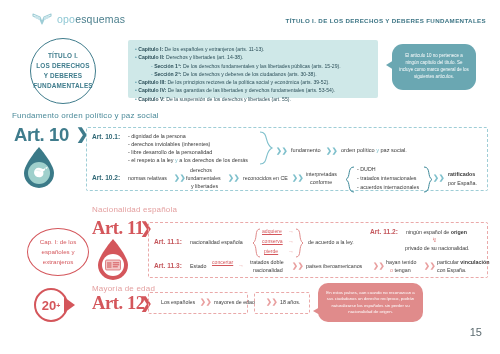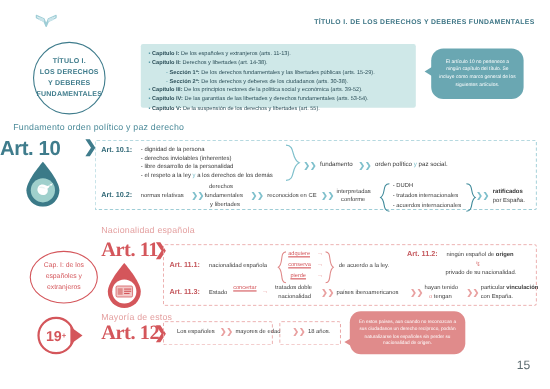--- a/index.html
+++ b/index.html
@@ -138,20 +138,23 @@
 <div class="page">
 
   <div class="logo-wrap">
     <span class="logo-mark">
       <svg width="20" height="14" viewBox="0 0 20 14">
         <path d="M1 2 L8 5 L10 10 L12 5 L19 2 L19 4 L12 7.5 L10 12 L8 7.5 L1 4 Z" fill="none" stroke="#9ecdd6" stroke-width="1.1" stroke-linejoin="round"></path>
         <path d="M3 3.2 L8 5.2 L8 8 L3 6 Z" fill="#c9e4ea"></path>
         <path d="M17 3.2 L12 5.2 L12 8 L17 6 Z" fill="#c9e4ea"></path>
       </svg>
     </span>
+    <span class="logo-text">
+      <span class="lt-a">opo</span><span class="lt-b">esquemas</span>
+    </span>
   </div>
 
   <div class="header-title">TÍTULO I. DE LOS DERECHOS Y DEBERES FUNDAMENTALES</div>
 
   <div class="title-circle">
     <div class="tc-inner">
       <div>TÍTULO I.</div>
       <div>LOS DERECHOS</div>
       <div>Y DEBERES</div>
       <div>FUNDAMENTALES</div>
@@ -193,22 +196,22 @@
       <span class="bullet">•</span>
       <b>Capítulo V:</b>
       <span>De la suspensión de los derechos y libertades (art. 55).</span>
     </div>
   </div>
 
   <div class="bubble-teal">
     <div class="bt-txt">El artículo 10 no pertenece a ningún capítulo del título. Se incluye como marco general de los siguientes artículos.</div>
   </div>
 
-  <div class="sec-label teal" style="left:12px; top:111px;">Fundamento orden político y paz derecho</div>
-  <div class="art-num teal" style="left:0; top:124px;">Art. 10</div>
+  <div class="sec-label teal" style="left:12px; top:111px;">Fundamento orden político y paz social</div>
+  <div class="art-num teal" style="left:14px; top:124px;">Art. 10</div>
   <div class="chev teal" style="left:76px; top:126px;">❯</div>
 
   <div class="drop" style="left:22px; top:146px;">
     <svg width="34" height="42" viewBox="0 0 34 42">
       <path d="M17 1 C17 1 32 18 32 27 A15 15 0 0 1 2 27 C2 18 17 1 17 1 Z" fill="#3b7a88"></path>
       <circle cx="17" cy="27" r="11" fill="#9fd0cc"></circle>
       <path d="M12 27 C12 23 15 21 18 22 C20 22.5 22 24 23 22 C23.5 23.5 22.5 25 21 25.5 C22 27 21.5 30 19 31 C16 32 12.5 30.5 12 27 Z" fill="#ffffff"></path>
       <path d="M13 24.5 C15 23 18 23.5 19.5 25.5 C18 25.5 15 25 13 24.5 Z" fill="#e8f4f2"></path>
       <path d="M23 22 L26 20.5 L24.5 23 Z" fill="#ffffff"></path>
     </svg>
@@ -322,27 +325,27 @@
   <div class="t dark-txt" style="left:253px; top:267px; font-size:5.3px;">nacionalidad</div>
   <div class="t arrow-r" style="left:292px; top:262px;">❯❯</div>
   <div class="t dark-txt" style="left:306px; top:263px; font-size:5.3px;">países iberoamericanos</div>
   <div class="t arrow-r" style="left:373px; top:262px;">❯❯</div>
   <div class="t dark-txt" style="left:386px; top:259px; font-size:5.3px;">hayan tenido</div>
   <div class="t dark-txt" style="left:390px; top:267px; font-size:5.3px;"><span style="color:#e08b8b;">o</span><span> tengan</span></div>
   <div class="t arrow-r" style="left:424px; top:262px;">❯❯</div>
   <div class="t dark-txt" style="left:437px; top:259px; font-size:5.3px;"><span>particular </span><b>vinculación</b></div>
   <div class="t dark-txt" style="left:437px; top:267px; font-size:5.3px;">con España.</div>
 
-  <div class="sec-label red" style="left:92px; top:284px;">Mayoría de estos</div>
+  <div class="sec-label red" style="left:92px; top:284px;">Mayoría de edad</div>
   <div class="art-num red" style="left:92px; top:293px;">Art. 12</div>
   <div class="chev red" style="left:140px; top:295px;">❯</div>
 
   <div class="badge18-tail"></div>
   <div class="badge18">
-    <span>19</span>
+    <span>20</span>
       <sup>+</sup>
   </div>
 
   <div class="dframe red" style="left:148px; top:292px; width:100px; height:22px;"></div>
   <div class="t dark-txt" style="left:161px; top:299px; font-size:5.3px;">Los españoles</div>
   <div class="t arrow-r" style="left:200px; top:298px;">❯❯</div>
   <div class="t dark-txt" style="left:214px; top:299px; font-size:5.3px;">mayores de edad</div>
   <div class="t arrow-r" style="left:266px; top:298px;">❯❯</div>
   <div class="t dark-txt" style="left:280px; top:299px; font-size:5.3px;">18 años.</div>
   <div class="dframe red" style="left:254px; top:292px; width:56px; height:22px;"></div>

